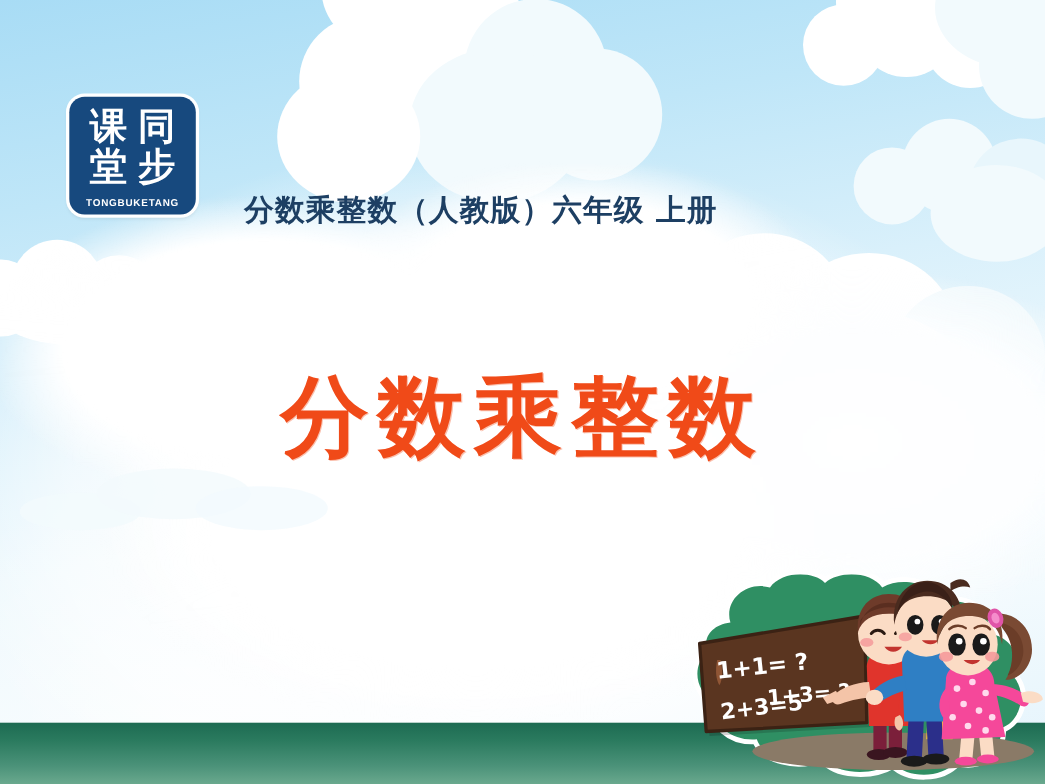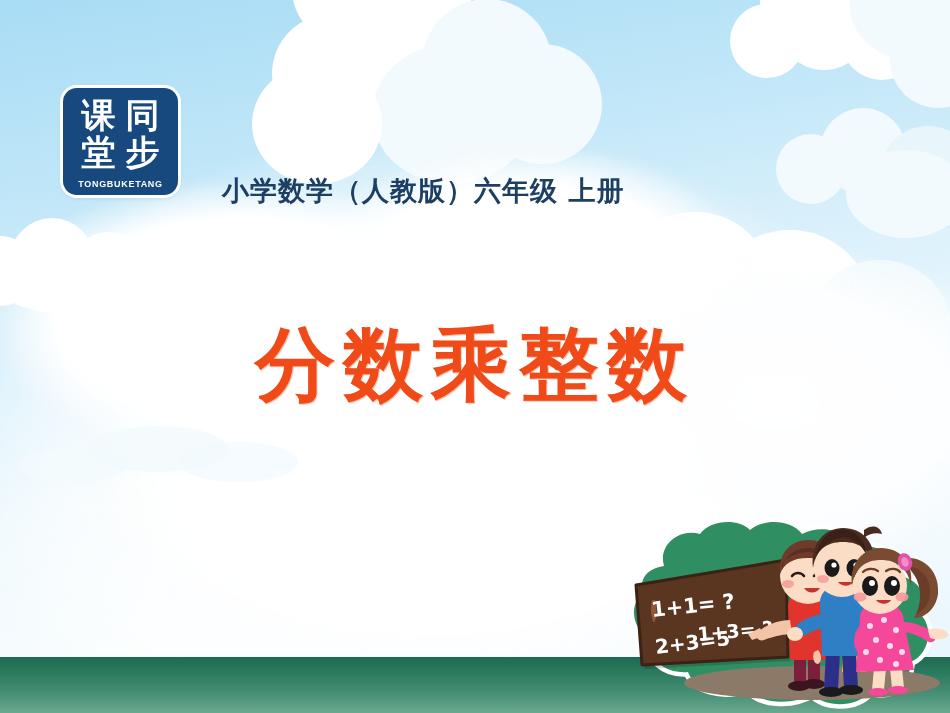--- a/index.html
+++ b/index.html
@@ -152,21 +152,21 @@
     font-weight: 700;
     color: #1d3f63;
     letter-spacing: 1px;
     white-space: nowrap;
   }
 
   .maintitle {
     position: absolute;
     left: 0;
     right: 0;
-    top: 318px;
+    top: 332px;
     text-align: center;
     font-family: "DejaVu Serif", "Liberation Serif", serif;
     font-size: 80px;
     font-weight: 700;
     color: #f04a18;
     letter-spacing: 8px;
     line-height: 92px;
     text-shadow: 1px 1px 0 rgba(240,74,24,0.35);
   }
 
@@ -265,21 +265,21 @@
   <div class="logo">
     <div class="logo-chars">
       <span>课</span>
       <span>同</span>
       <span>堂</span>
       <span>步</span>
     </div>
     <div class="logo-pinyin">TONGBUKETANG</div>
   </div>
 
-  <div class="subtitle">小学数学（人教版）六年级 上册</div>
+  <div class="subtitle">分数乘整数（人教版）六年级 上册</div>
 
   <div class="maintitle">分数乘整数</div>
 
   <div class="footerbar"></div>
 
   <div class="illus">
     <svg width="345" height="191" viewBox="0 0 345 191" xmlns="http://www.w3.org/2000/svg">
 
       <g>
         <path d="M52,44

